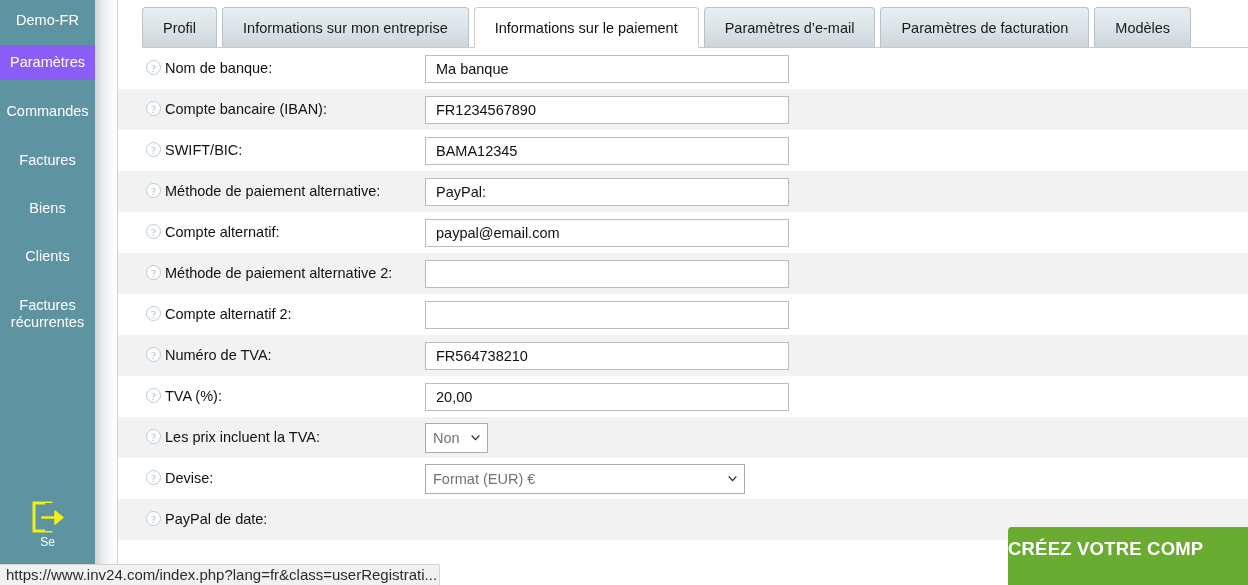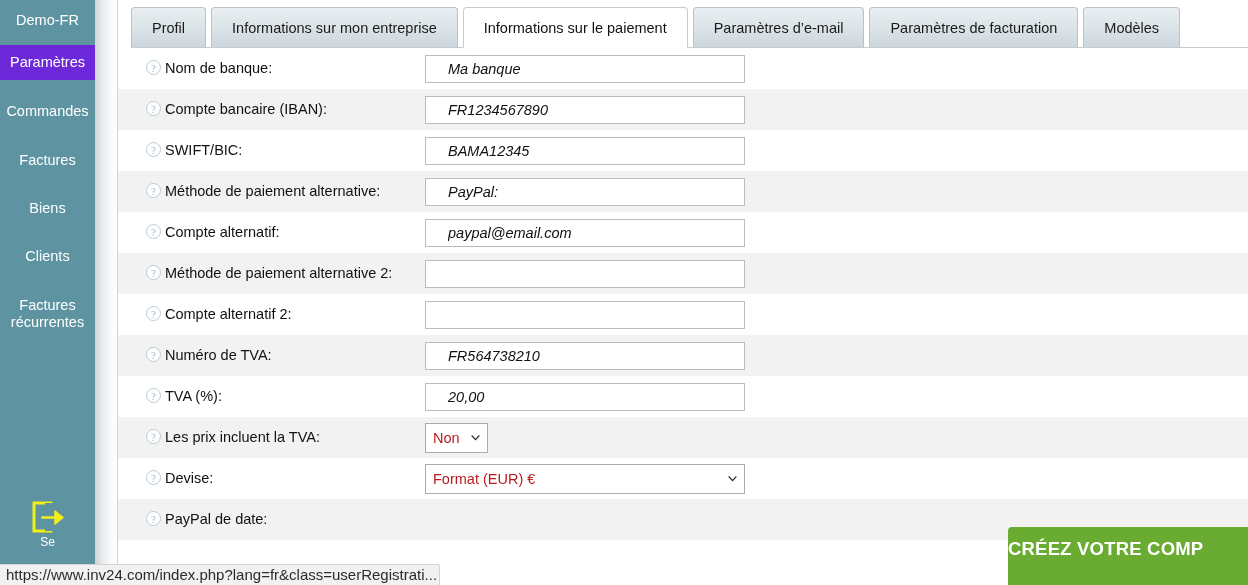--- a/index.html
+++ b/index.html
@@ -34,21 +34,21 @@
     line-height: 17px;
     color: #ffffff;
     box-sizing: border-box;
     padding: 0 2px;
     cursor: pointer;
     position: absolute;
     left: 0;
   }
   .side-item .side-label { display: block; text-align: center; }
   .side-item.brand   { top: 10px;  height: 24px; padding-top: 2px; }
-  .side-item.active  { background: #6d28d9; height: 35px; padding-top: 9px; }
+  .side-item.active  { background: #8b5cf6; height: 35px; padding-top: 9px; }
   .side-item.i1 { top: 45px; }
   .side-item.i2 { top: 103px; height: 20px; padding-top: 0; }
   .side-item.i3 { top: 152px; height: 20px; }
   .side-item.i4 { top: 200px; height: 20px; }
   .side-item.i5 { top: 248px; height: 20px; }
   .side-item.i6 { top: 297px; height: 38px; line-height: 17px; }
 
   
   #logout {
     position: absolute;
@@ -86,21 +86,21 @@
     left: 118px; top: 0;
     width: 1130px; height: 565px;
     background: #ffffff;
     overflow: hidden;
   }
 
   
   #tabs {
     position: relative;
     height: 48px;
-    margin-left: 13px;
+    margin-left: 24px;
     border-bottom: 1px solid #c5ccd1;
     box-sizing: border-box;
     white-space: nowrap;
     font-size: 0;
   }
   .tab {
     display: inline-block;
     height: 40px;
     margin-top: 7px;
     margin-right: 5px;
@@ -167,43 +167,42 @@
     white-space: nowrap;
   }
   .field-wrap {
     position: absolute;
     left: 307px; top: 0;
     height: 41px;
     display: flex;
     align-items: center;
   }
   input.txt {
-    width: 320px;
+    width: 364px;
     height: 28px;
-    padding: 0 22px;
+    padding: 0 10px;
     font-size: 14.5px;
     font-family: "Liberation Sans", sans-serif;
     color: #111;
     background: #ffffff;
     border: 1px solid #b9bdc1;
     box-sizing: border-box;
     outline: none;
-    font-style: italic;
   }
   .sel {
     position: relative;
     height: 30px;
     background: #ffffff;
     border: 1px solid #a9adb1;
     box-sizing: border-box;
     display: flex;
     align-items: center;
     cursor: pointer;
     font-size: 14.5px;
-    color: #b91c1c;
+    color: #737373;
   }
   .sel .sel-text {
     padding-left: 7px;
     padding-right: 22px;
     white-space: nowrap;
   }
   .sel .caret {
     position: absolute;
     right: 7px; top: 50%;
     margin-top: -3px;

